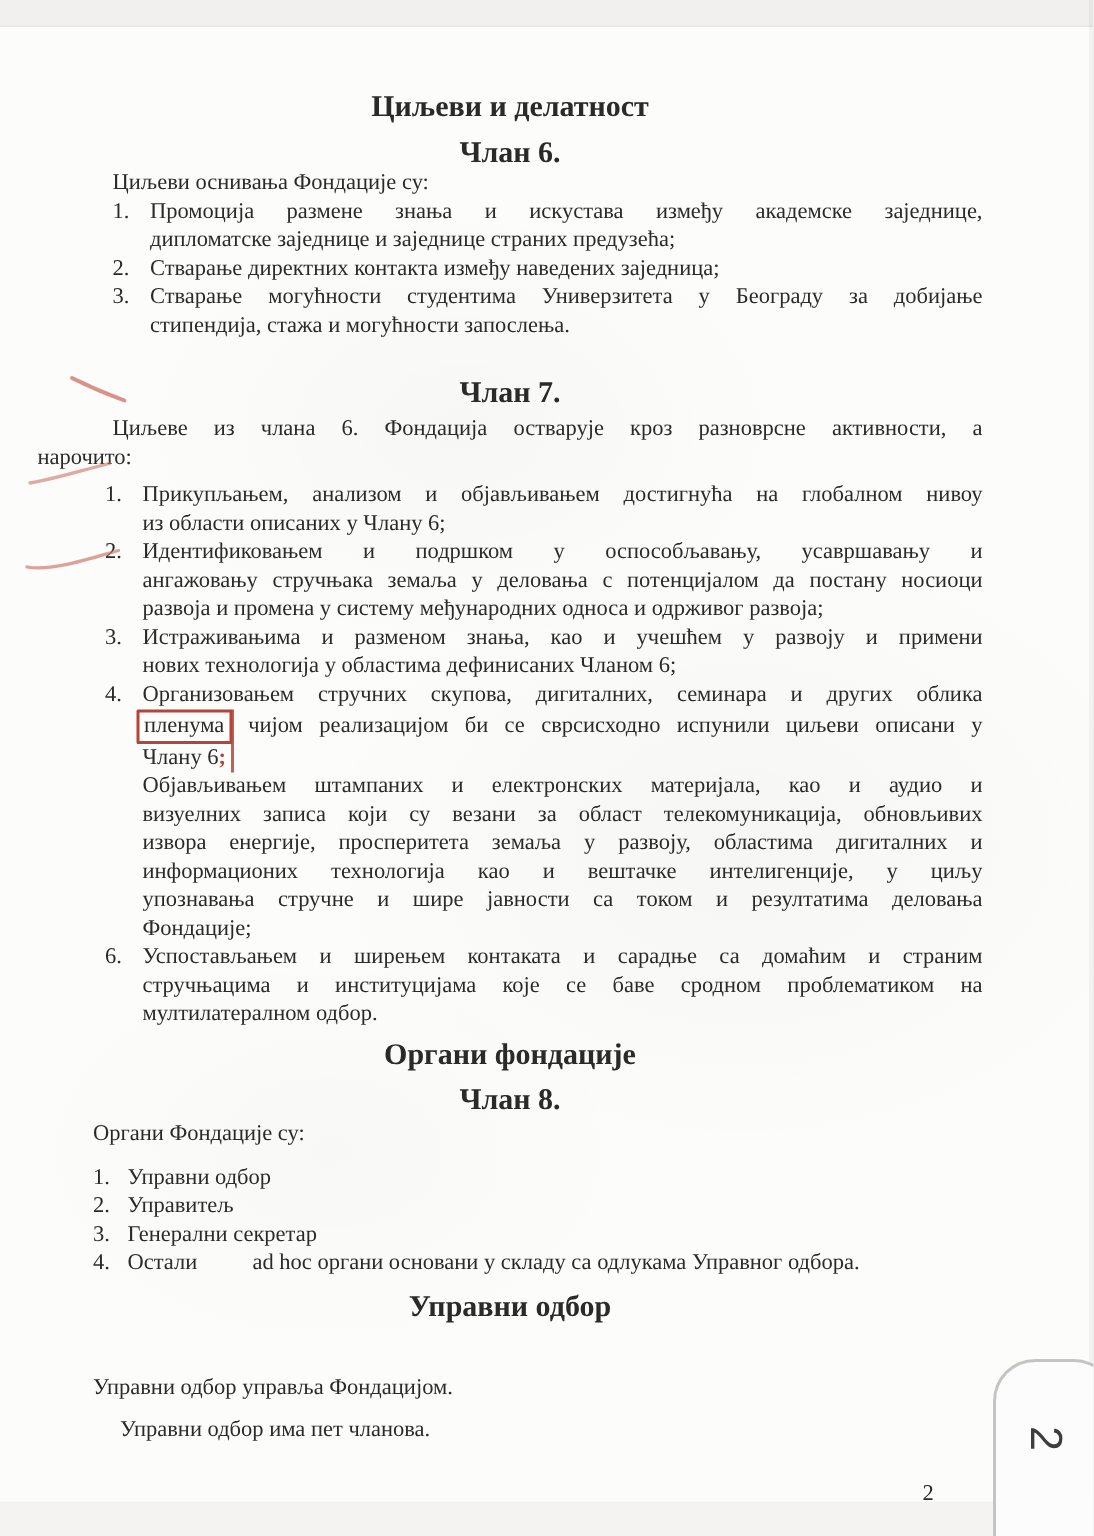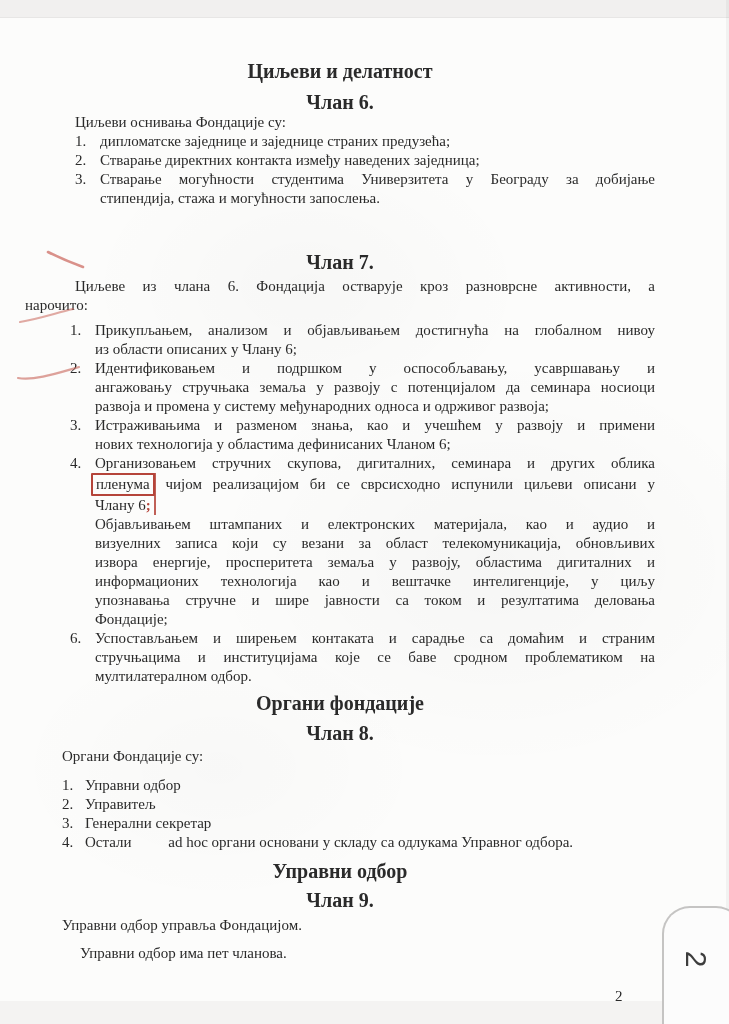--- a/index.html
+++ b/index.html
@@ -69,20 +69,21 @@
 
   <div class="abs heading" style="top:60px;">Циљеви и делатност</div>
   <div class="abs heading" style="top:91px;">Члан 6.</div>
 
   <div class="abs body-txt" style="top:113px;left:75px;width:580px;">Циљеви оснивања Фондације су:</div>
 
   <div class="abs body-txt" style="top:132px;left:75px;width:580px;">
     <div class="row">
       <span class="num">1.</span>
       <span class="lines">
+        <div class="jl">Промоција размене знања и искустава између академске заједнице,</div>
         <div class="ll">дипломатске заједнице и заједнице страних предузећа;</div>
       </span>
     </div>
     <div class="row">
       <span class="num">2.</span>
       <span class="lines">
         <div class="ll">Стварање директних контакта између наведених заједница;</div>
       </span>
     </div>
     <div class="row">
@@ -106,21 +107,21 @@
       <span class="num">1.</span>
       <span class="lines">
         <div class="jl">Прикупљањем, анализом и објављивањем достигнућа на глобалном нивоу</div>
         <div class="ll">из области описаних у Члану 6;</div>
       </span>
     </div>
     <div class="row">
       <span class="num">2.</span>
       <span class="lines">
         <div class="jl">Идентификовањем и подршком у оспособљавању, усавршавању и</div>
-        <div class="jl">ангажовању стручњака земаља у развоју с потенцијалом да семинара носиоци</div>
+        <div class="jl">ангажовању стручњака земаља у деловања с потенцијалом да постану носиоци</div>
         <div class="ll">развоја и промена у систему међународних односа и одрживог развоја;</div>
       </span>
     </div>
     <div class="row">
       <span class="num">3.</span>
       <span class="lines">
         <div class="jl">Истраживањима и разменом знања, као и учешћем у развоју и примени</div>
         <div class="ll">нових технологија у областима дефинисаних Чланом 6;</div>
       </span>
     </div>
@@ -171,21 +172,20 @@
       <span class="num">3.</span>
       <span>Генерални секретар</span>
     </div>
     <div class="row">
       <span class="num">4.</span>
       <span><span>Остали </span><span class="italic">ad hoc</span><span> органи основани у складу са одлукама Управног одбора.</span></span>
     </div>
   </div>
 
   <div class="abs heading" style="top:860px;">Управни одбор</div>
-  <div class="abs heading" style="top:889px;">Члан 9.</div>
 
   <div class="abs body-txt" style="top:916px;left:62px;width:593px;">Управни одбор управља Фондацијом.</div>
   <div class="abs body-txt" style="top:944px;left:80px;width:593px;">Управни одбор има пет чланова.</div>
 
   <div class="footer-num">2</div>
 
   <svg class="marks" viewBox="0 0 729 1024" xmlns="http://www.w3.org/2000/svg">
     <path d="M 48 252 C 60 258, 72 263, 83 267" stroke="rgba(205,110,100,0.75)" stroke-width="2.6" fill="none" stroke-linecap="round"></path>
     <path d="M 20 322 C 38 319, 56 313, 73 309" stroke="rgba(200,100,90,0.55)" stroke-width="2.2" fill="none" stroke-linecap="round"></path>
     <path d="M 18 378 C 34 381, 58 373, 79 367" stroke="rgba(200,100,90,0.6)" stroke-width="2.2" fill="none" stroke-linecap="round"></path>

